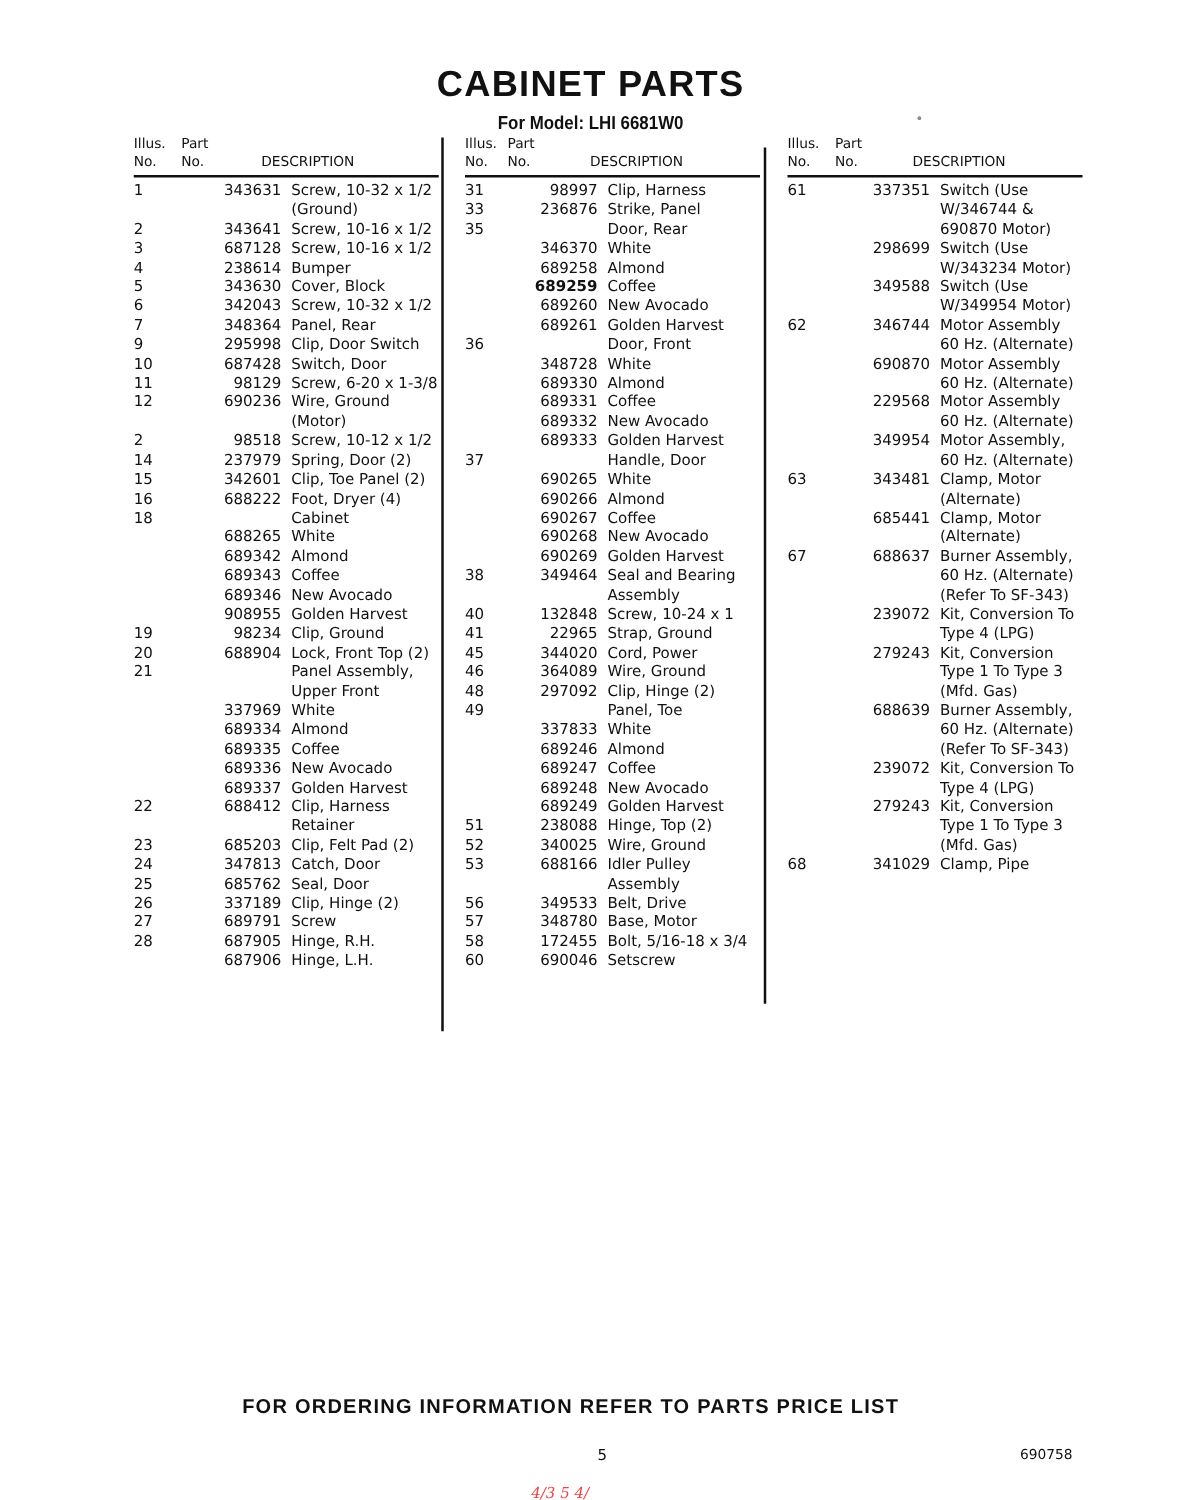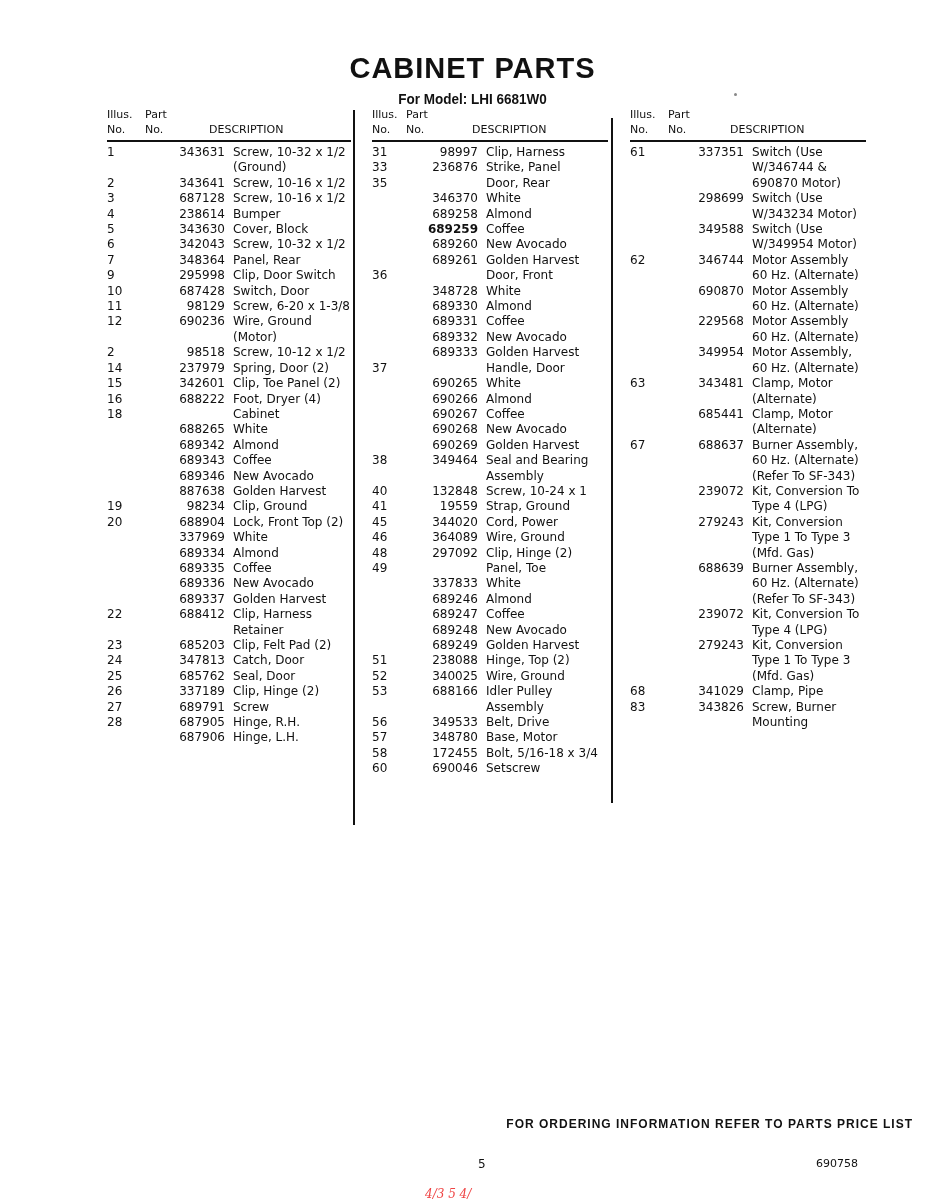--- a/index.html
+++ b/index.html
@@ -14,22 +14,22 @@
   .col { position: absolute; top: 108px; }
   .col .hdr1, .col .hdr2 { position: relative; height: 15px; font-size: 11px; font-family: "DejaVu Sans", sans-serif; }
   .col .hdr1 span, .col .hdr2 span { position: absolute; top: 0; }
   .col .hdr-rule { height: 2px; background: #111; margin-top: 2px; margin-bottom: 3px; }
   .rows { font-size: 12px; line-height: 15.4px; }
   .row { display: flex; }
   .c-illus { flex: 0 0 auto; }
   .c-part { flex: 0 0 auto; text-align: right; }
   .c-desc { flex: 1 1 auto; white-space: pre-line; }
   .vrule { position: absolute; width: 2px; background: #111; }
-  .footer-note { position: absolute; top: 1117px; left: 0; width: 913px; text-align: right;
-                 font-family: "Liberation Sans", sans-serif; font-weight: bold; font-size: 12px;
+  .footer-note { position: absolute; top: 1117px; left: 0; width: 913px; text-align: center;
+                 font-family: "Liberation Sans", sans-serif; font-weight: bold; font-size: 16px;
                  letter-spacing: 1px; }
   .page-num { position: absolute; top: 1157px; left: 478px; font-size: 12px; }
   .doc-num { position: absolute; top: 1157px; left: 816px; font-size: 11px; }
   .handwriting { position: absolute; top: 1187px; left: 425px; font-family: "DejaVu Serif", serif;
                  font-style: italic; font-size: 12px; color: #ef4444; }
   .speck { position: absolute; left: 734px; top: 93px; width: 3px; height: 3px; background: #888; border-radius: 50%; }
 </style>
 </head>
 <body>
 
@@ -146,32 +146,38 @@
         <span class="c-part" style="width: 72px; margin-right: 8px;">689343</span>
         <span class="c-desc">Coffee</span>
       </div>
       <div class="row">
         <span class="c-illus" style="width: 46px;"></span>
         <span class="c-part" style="width: 72px; margin-right: 8px;">689346</span>
         <span class="c-desc">New Avocado</span>
       </div>
       <div class="row">
         <span class="c-illus" style="width: 46px;"></span>
-        <span class="c-part" style="width: 72px; margin-right: 8px;">887638</span>
+        <span class="c-part" style="width: 72px; margin-right: 8px;">908955</span>
         <span class="c-desc">Golden Harvest</span>
       </div>
       <div class="row">
         <span class="c-illus" style="width: 46px;">19</span>
         <span class="c-part" style="width: 72px; margin-right: 8px;">98234</span>
         <span class="c-desc">Clip, Ground</span>
       </div>
       <div class="row">
         <span class="c-illus" style="width: 46px;">20</span>
         <span class="c-part" style="width: 72px; margin-right: 8px;">688904</span>
         <span class="c-desc">Lock, Front Top (2)</span>
+      </div>
+      <div class="row">
+        <span class="c-illus" style="width: 46px;">21</span>
+        <span class="c-part" style="width: 72px; margin-right: 8px;"></span>
+        <span class="c-desc">Panel Assembly,
+Upper Front</span>
       </div>
       <div class="row">
         <span class="c-illus" style="width: 46px;"></span>
         <span class="c-part" style="width: 72px; margin-right: 8px;">337969</span>
         <span class="c-desc">White</span>
       </div>
       <div class="row">
         <span class="c-illus" style="width: 46px;"></span>
         <span class="c-part" style="width: 72px; margin-right: 8px;">689334</span>
         <span class="c-desc">Almond</span>
@@ -354,21 +360,21 @@
         <span class="c-desc">Seal and Bearing
 Assembly</span>
       </div>
       <div class="row">
         <span class="c-illus" style="width: 34px;">40</span>
         <span class="c-part" style="width: 72px; margin-right: 8px;">132848</span>
         <span class="c-desc">Screw, 10-24 x 1</span>
       </div>
       <div class="row">
         <span class="c-illus" style="width: 34px;">41</span>
-        <span class="c-part" style="width: 72px; margin-right: 8px;">19559</span>
+        <span class="c-part" style="width: 72px; margin-right: 8px;">22965</span>
         <span class="c-desc">Strap, Ground</span>
       </div>
       <div class="row">
         <span class="c-illus" style="width: 34px;">45</span>
         <span class="c-part" style="width: 72px; margin-right: 8px;">344020</span>
         <span class="c-desc">Cord, Power</span>
       </div>
       <div class="row">
         <span class="c-illus" style="width: 34px;">46</span>
         <span class="c-part" style="width: 72px; margin-right: 8px;">364089</span>
@@ -554,25 +560,19 @@
         <span class="c-part" style="width: 80px; margin-right: 8px;">279243</span>
         <span class="c-desc">Kit, Conversion
 Type 1 To Type 3
 (Mfd. Gas)</span>
       </div>
       <div class="row">
         <span class="c-illus" style="width: 34px;">68</span>
         <span class="c-part" style="width: 80px; margin-right: 8px;">341029</span>
         <span class="c-desc">Clamp, Pipe</span>
       </div>
-      <div class="row">
-        <span class="c-illus" style="width: 34px;">83</span>
-        <span class="c-part" style="width: 80px; margin-right: 8px;">343826</span>
-        <span class="c-desc">Screw, Burner
-Mounting</span>
-      </div>
     </div>
 </div>
 
 <div class="footer-note">FOR ORDERING INFORMATION REFER TO PARTS PRICE LIST</div>
 <div class="page-num">5</div>
 <div class="doc-num">690758</div>
 <div class="handwriting">4/3 5 4/</div>
 
 </body></html>

